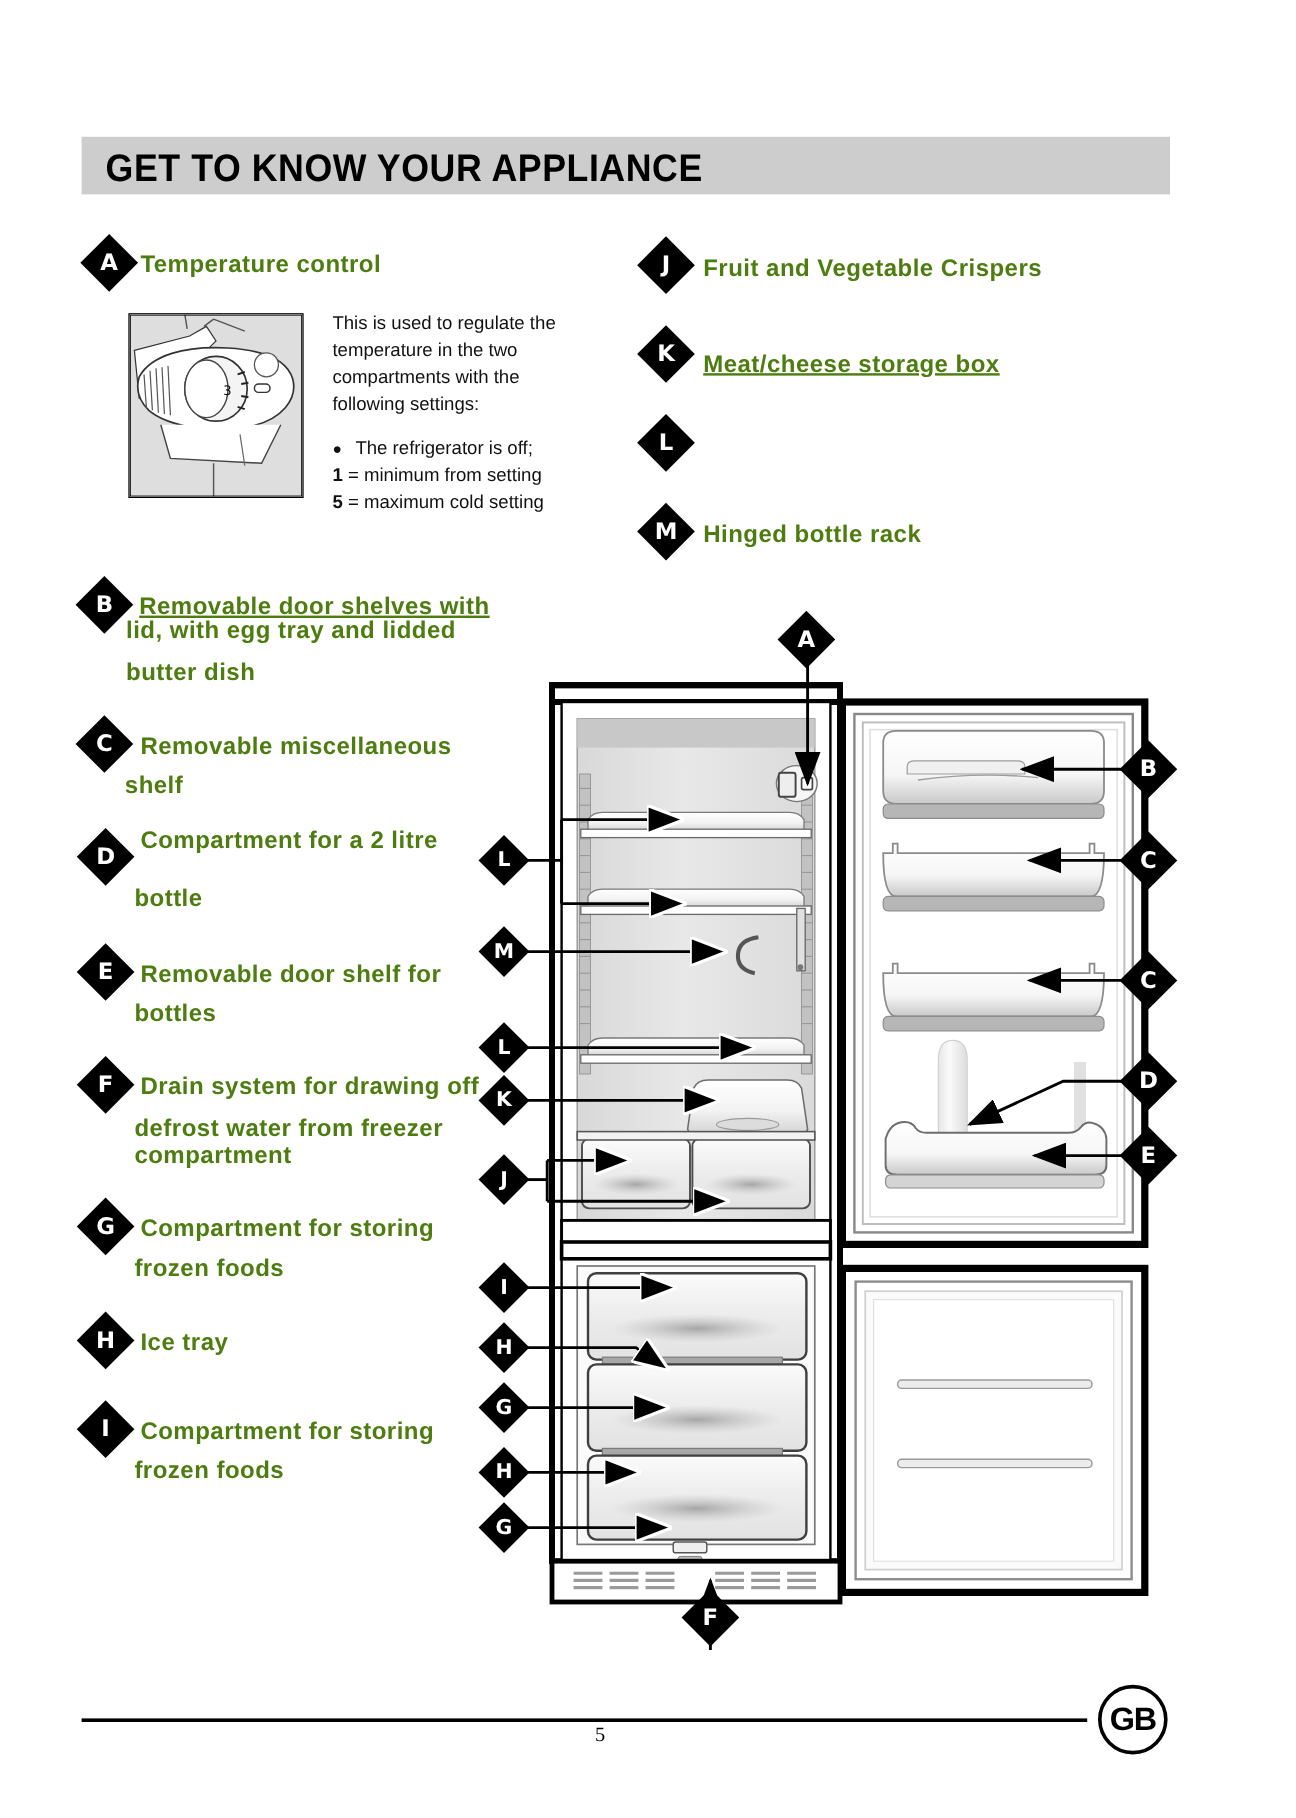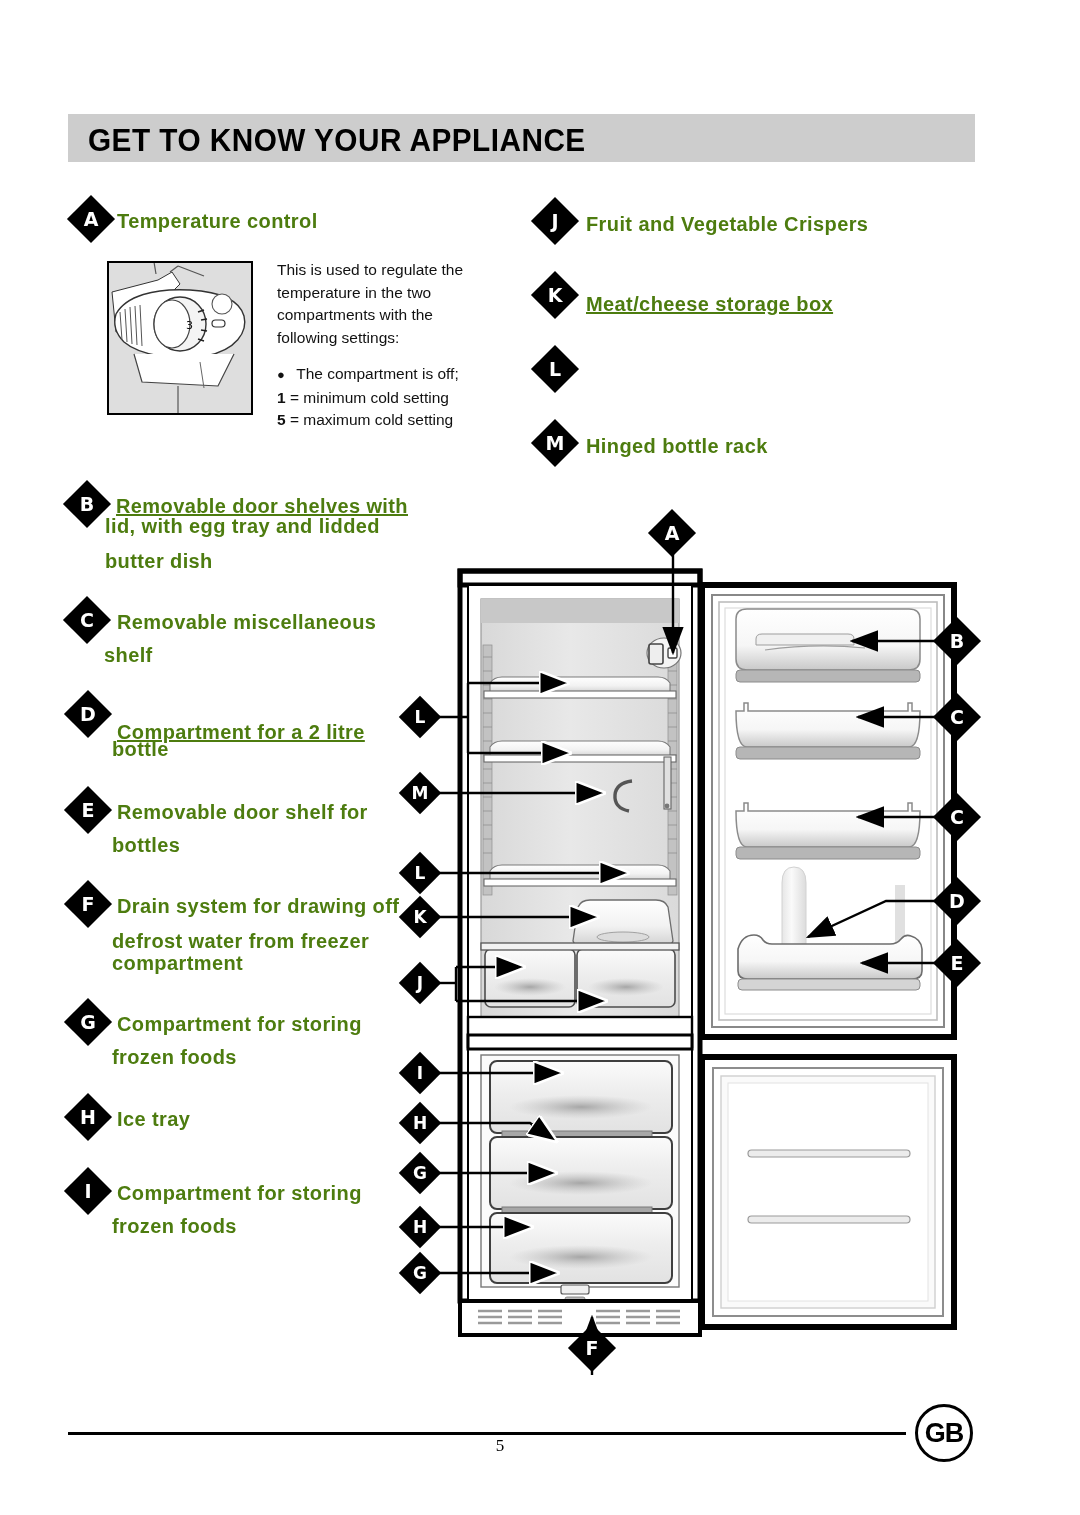--- a/index.html
+++ b/index.html
@@ -120,25 +120,25 @@
 
   <div class="body-text" style="left:277px;top:259px;width:215px;">
     <div>This is used to regulate the</div>
     <div>temperature in the two</div>
     <div>compartments with the</div>
     <div>following settings:</div>
   </div>
   <div class="body-text" style="left:277px;top:363px;width:220px;">
     <div>
       <span style="font-size:13px;">●</span>
-      <span style="margin-left:7px;">The compartment is off;</span>
+      <span style="margin-left:7px;">The refrigerator is off;</span>
     </div>
     <div>
       <b>1</b>
-      <span>= minimum cold setting</span>
+      <span>= minimum from setting</span>
     </div>
     <div>
       <b>5</b>
       <span>= maximum cold setting</span>
     </div>
   </div>
 
   <div class="dm" style="left:70px;top:487px;">
     <span>B</span>
     </div>
@@ -148,21 +148,21 @@
 
   <div class="dm" style="left:70px;top:603px;">
     <span>C</span>
     </div>
   <div class="item-text" style="left:117px;top:607px;">Removable miscellaneous</div>
   <div class="item-text" style="left:104px;top:640px;">shelf</div>
 
   <div class="dm" style="left:71px;top:697px;">
     <span>D</span>
     </div>
-  <div class="item-text" style="left:117px;top:717px;text-decoration:underline;">Compartment for a 2 litre</div>
+  <div class="item-text" style="left:117px;top:686px;">Compartment for a 2 litre</div>
   <div class="item-text" style="left:112px;top:734px;">bottle</div>
 
   <div class="dm" style="left:71px;top:793px;">
     <span>E</span>
     </div>
   <div class="item-text" style="left:117px;top:797px;">Removable door shelf for</div>
   <div class="item-text" style="left:112px;top:830px;">bottles</div>
 
   <div class="dm" style="left:71px;top:887px;">
     <span>F</span>

